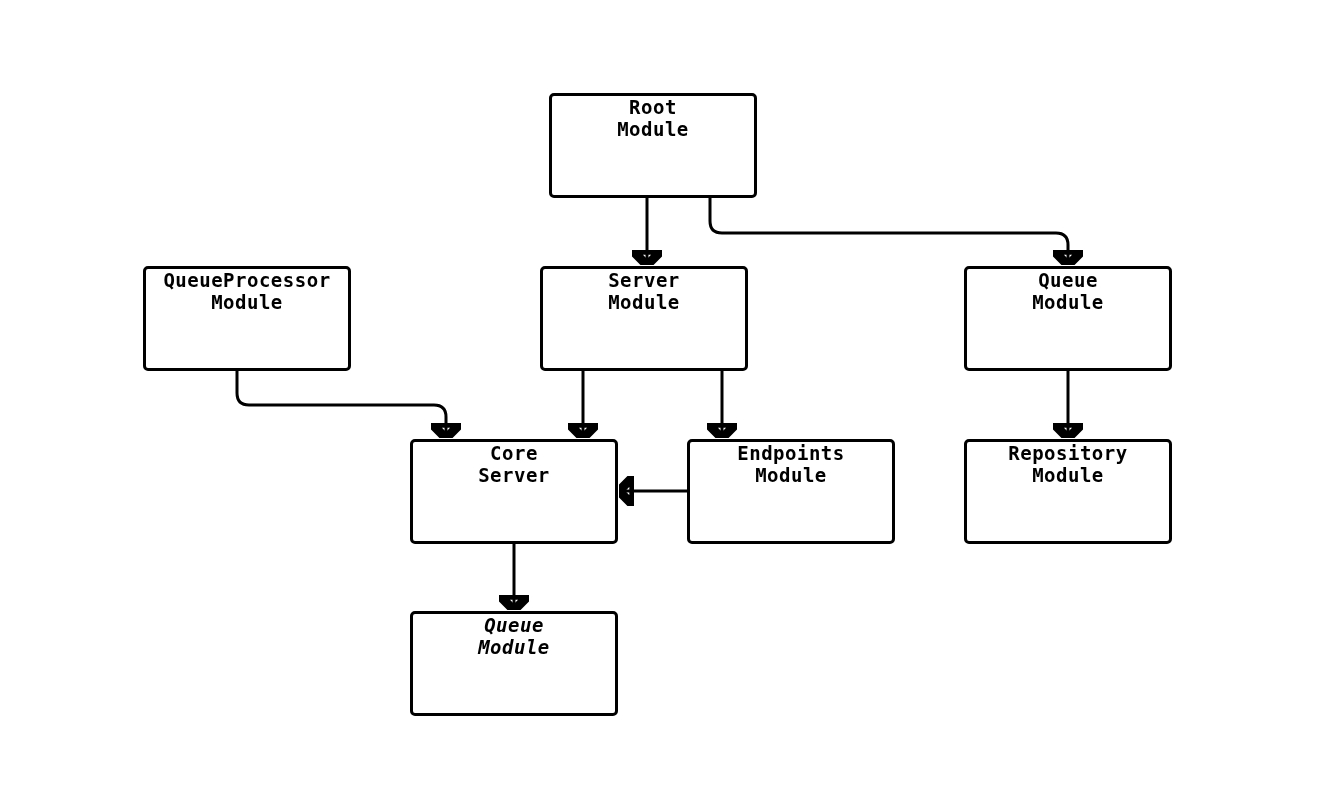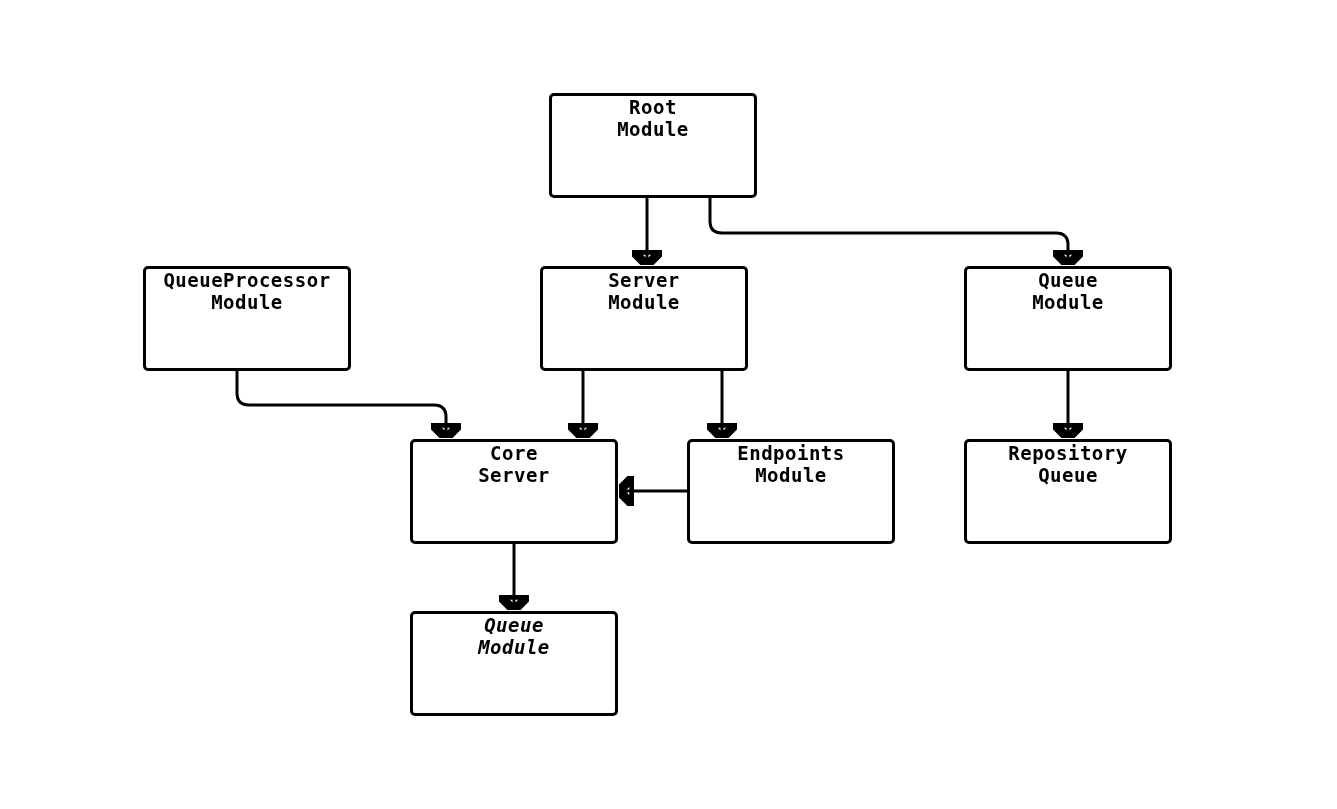--- a/index.html
+++ b/index.html
@@ -104,21 +104,21 @@
 Server</span>
   </div>
 
   <div class="node n-endpoints">
     <span class="node-label">Endpoints
 Module</span>
   </div>
 
   <div class="node n-repository">
     <span class="node-label">Repository
-Queue</span>
+Module</span>
   </div>
 
   <div class="node n-queue">
     <span class="node-label">Queue
 Module</span>
   </div>
 
 </div>
 
 </body></html>

